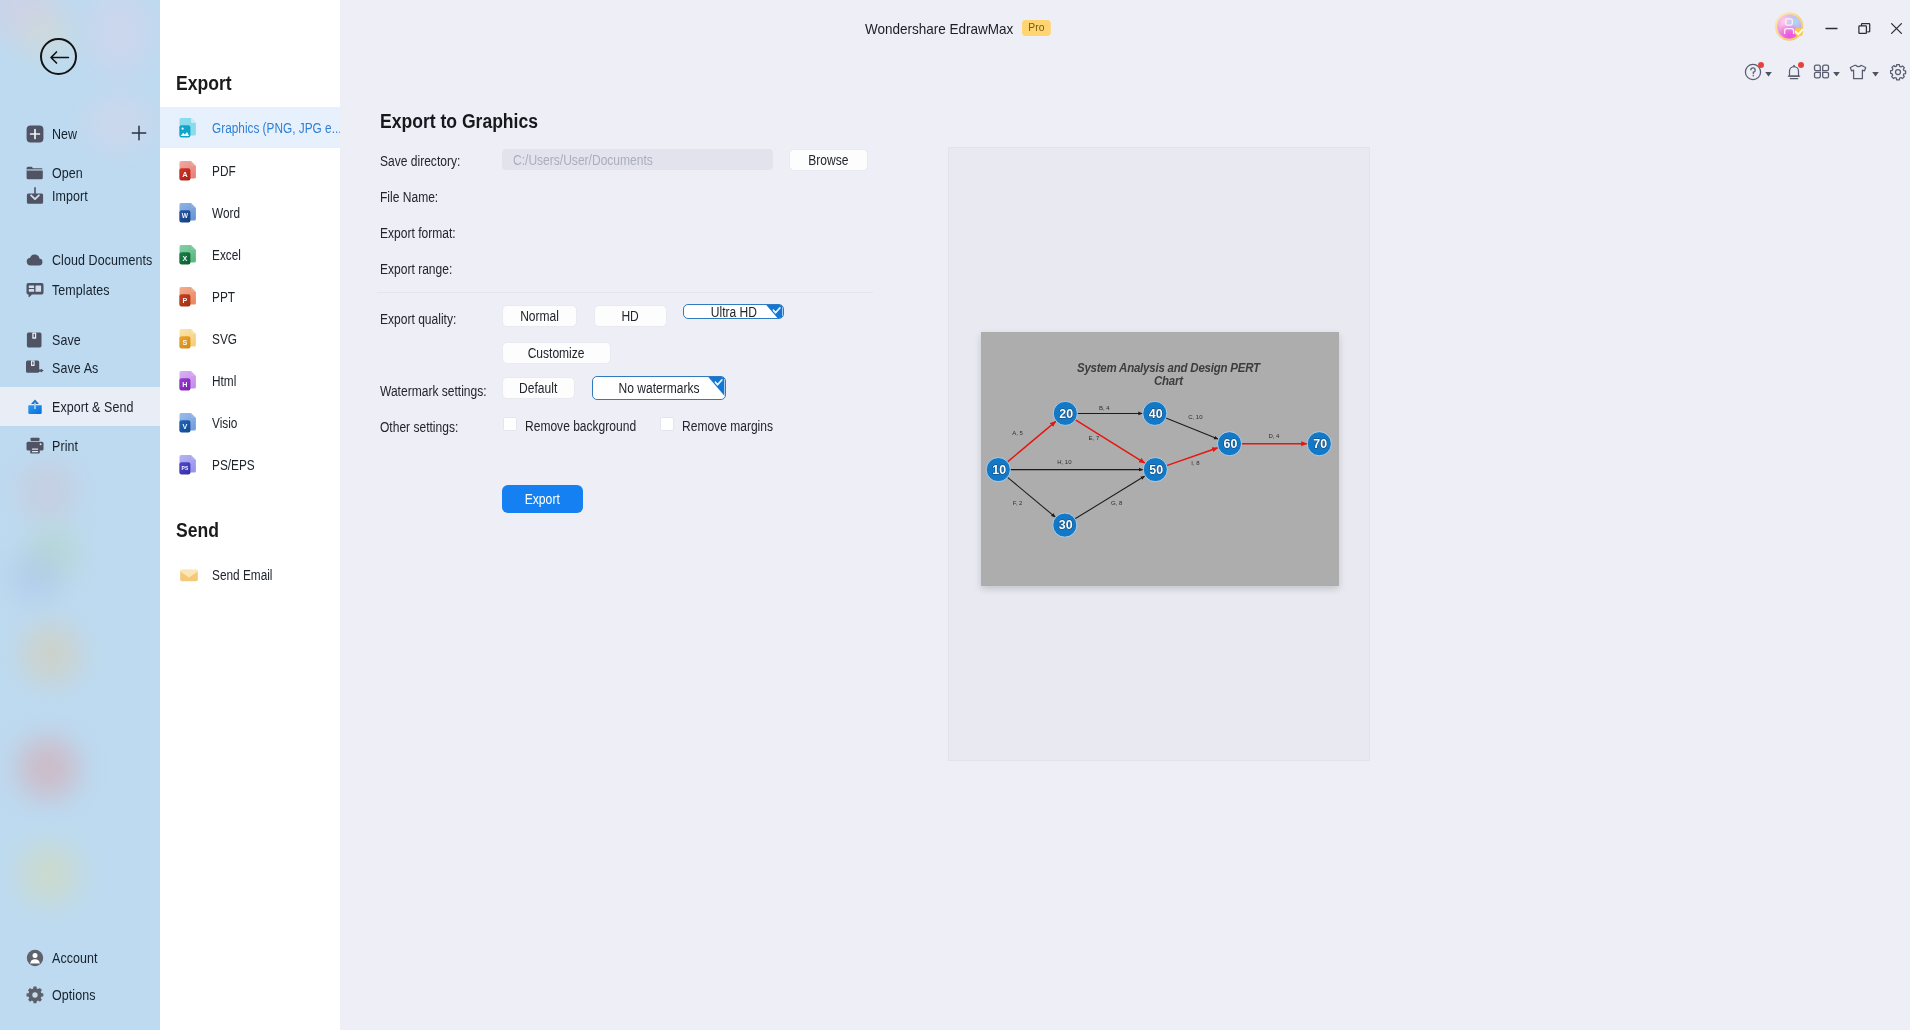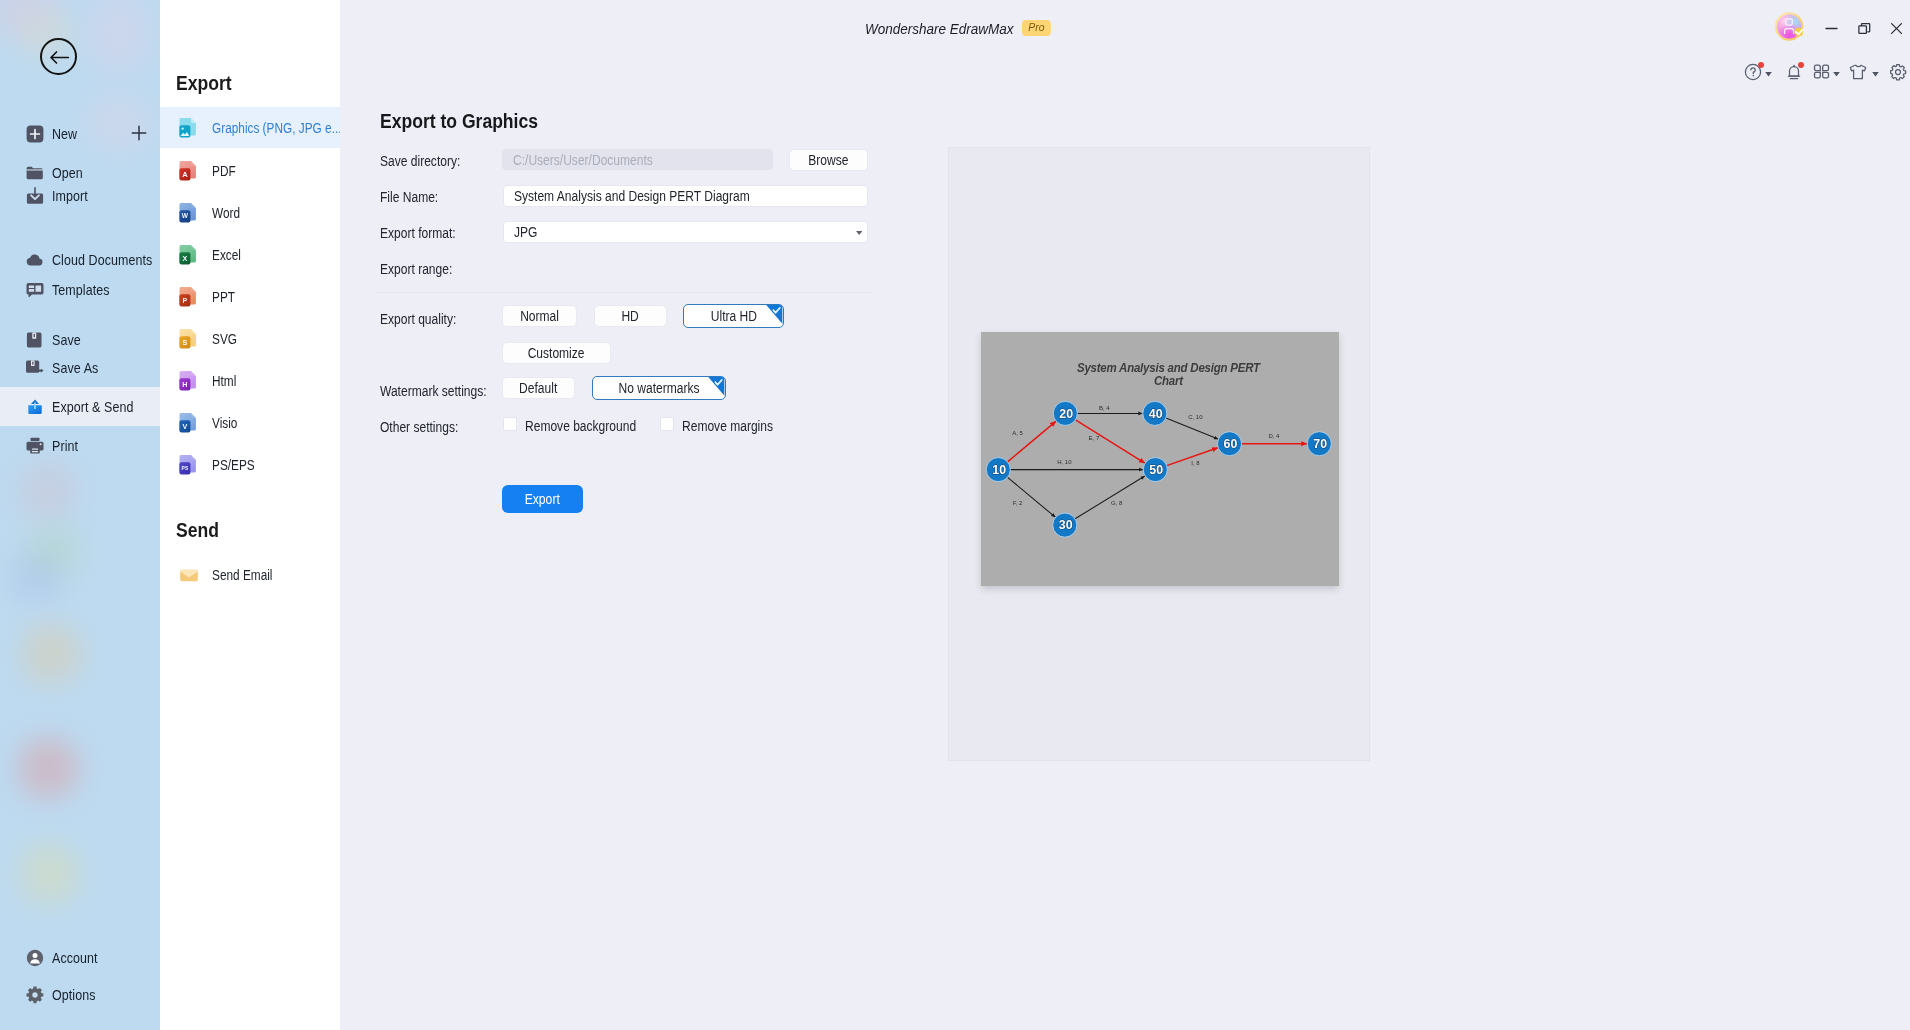--- a/index.html
+++ b/index.html
@@ -57,21 +57,21 @@
   .cbox{position:absolute;width:14px;height:14px;box-sizing:border-box;background:#fff;border:1px solid #e4e5ee;border-radius:2px;}
   .cblabel{position:absolute;font-size:14px;color:#22262c;white-space:nowrap;transform:scaleX(.86);transform-origin:left top;}
   .exportbtn{position:absolute;border-radius:6px;background:#1580f2;color:#fff;font-size:14px;
              display:flex;align-items:center;justify-content:center;}
 
   
   .preview{position:absolute;background:#e9e9f1;border:1px solid #e3e3ee;box-sizing:border-box;}
   .pvcanvas{position:absolute;background:#adadad;box-shadow:0 3px 7px rgba(0,0,0,.16);}
 
   
-  .titlebar{position:absolute;left:340px;top:0;right:0;height:56px;font-style:italic;}
+  .titlebar{position:absolute;left:340px;top:0;right:0;height:56px;}
   .wtitle{position:absolute;font-size:15px;color:#1b1e24;white-space:nowrap;}
   .probadge{position:absolute;background:#ffd473;color:#7a5a10;font-size:11.5px;
             border-radius:4px;padding:1px 7px 2px;line-height:13px;}
   .wbtn{position:absolute;width:30px;height:26px;display:flex;align-items:center;justify-content:center;}
   .toolicon{position:absolute;display:flex;align-items:center;}
   .reddot{position:absolute;width:6px;height:6px;border-radius:50%;background:#e8423c;}
   .avatar{position:absolute;left:1434px;top:10px;width:34px;height:34px;}
   .wtitle,.probadge{transform:scaleX(.9);transform-origin:left top;}
   .pvtitle{font-family:"Liberation Sans",sans-serif;font-size:13.0px;font-style:italic;font-weight:bold;fill:#3d3d3d;letter-spacing:-0.25px;}
   .pvtitlewrap{transform:scaleX(.885);transform-origin:187.4px 0;}
@@ -439,44 +439,35 @@
 
     <div class="flabel" style="left:40px;top:153px">Save directory:</div>
     <div class="fieldbox inputro" style="left:162px;top:149px;width:271px;height:21px">
       <span class="fieldtxt">C:/Users/User/Documents</span>
     </div>
     <div class="btnw" style="left:449px;top:149px;width:79px;height:22px">
       <span>Browse</span>
     </div>
 
     <div class="flabel" style="left:40px;top:189px">File Name:</div>
-    <div class="fieldbox inputw" style="left:163px;top:185px;width:365px;height:22px">
-      <span class="fieldtxt">System Analysis and Design PERT Diagram</span>
-    </div>
 
     <div class="flabel" style="left:40px;top:225px">Export format:</div>
-    <div class="fieldbox inputw" style="left:163px;top:221px;width:365px;height:22px">
-      <span class="fieldtxt">JPG</span>
-      <svg class="caret" width="6.4" height="4" viewBox="0 0 6.4 4" style="position:absolute;right:5px;top:9px">
-          <path d="M0 0h6.4L3.2 4z" fill="#61646f"></path>
-        </svg>
-    </div>
 
     <div class="flabel" style="left:40px;top:261px">Export range:</div>
 
     <div class="divline" style="left:37px;top:292px;width:496px"></div>
 
     <div class="flabel" style="left:40px;top:311px">Export quality:</div>
     <div class="btnw" style="left:162px;top:305px;width:75px;height:22px">
       <span>Normal</span>
     </div>
     <div class="btnw" style="left:254px;top:305px;width:73px;height:22px">
       <span>HD</span>
     </div>
-    <div class="btnw selbtn" style="left:343px;top:304px;width:101px;height:24px">
+    <div class="btnw selbtn" style="left:343px;top:304px;width:101px;height:15px">
       <span>Ultra HD</span>
       <span class="corner">
         <span class="tri"></span>
         <svg width="10" height="8" viewBox="0 0 10 8">
             <path d="M1.2 3.1 3.7 5.7 8.9 0.9" stroke="#e7f4ff" stroke-width="1.85" fill="none" stroke-linecap="round" stroke-linejoin="round"></path>
           </svg>
       </span>
     </div>
 
     <div class="btnw" style="left:162px;top:342px;width:109px;height:22px">

